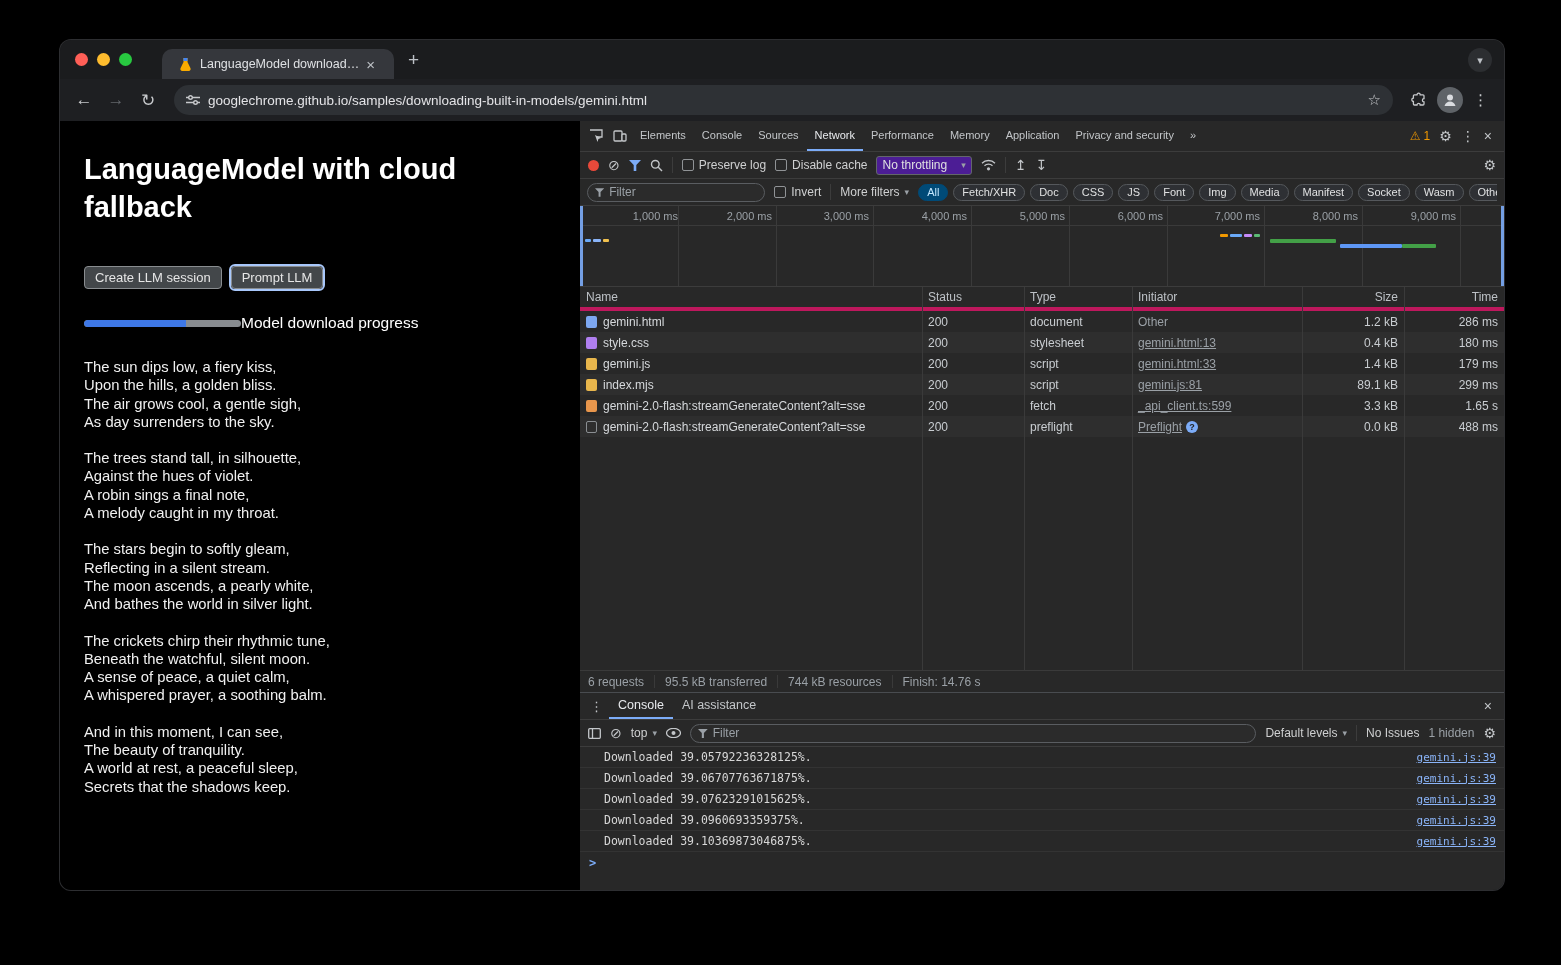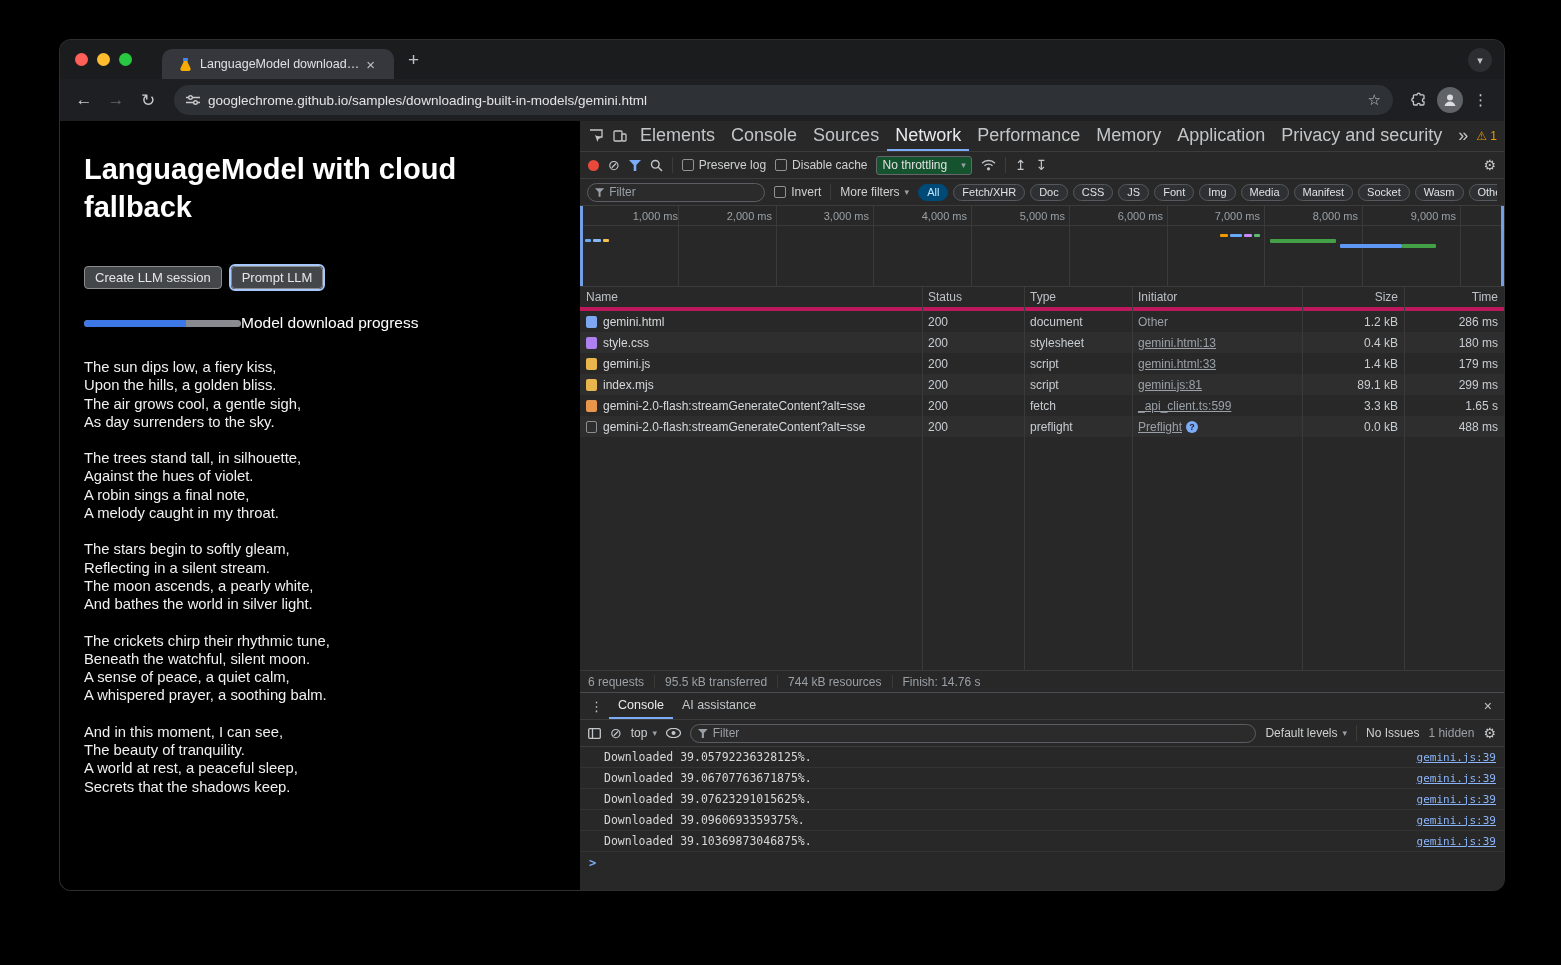--- a/index.html
+++ b/index.html
@@ -51,34 +51,34 @@
   .pbar .fill { height:100%; background:#3e78e7; border-radius:4px 0 0 4px; }
   .plabel { font-size:15.5px; color:#fff; }
   .poem { margin-top:26px; font-size:14.8px; line-height:18.3px; color:#f0f0f0; }
   .stanza { margin-bottom:18px; }
 
   
   .devtools { flex:1; background:#282828; border-left:1px solid #000; display:flex; flex-direction:column;
     min-width:0; color:#cdcdcd; font-size:12px; }
   .dt-tabs { height:31px; display:flex; align-items:center; border-bottom:1px solid #3c3c3c; padding:0 4px; flex:0 0 auto; }
   .dticon { width:24px; height:24px; display:flex; align-items:center; justify-content:center; cursor:pointer; flex:0 0 auto; }
-  .dttab { padding:0 8px; height:100%; display:flex; align-items:center; color:#c3c6c9; font-size:18px;
+  .dttab { padding:0 8px; height:100%; display:flex; align-items:center; color:#c3c6c9; font-size:11px;
     cursor:pointer; white-space:nowrap; border-bottom:2px solid transparent; }
   .dttab.sel { color:#e8eaed; border-bottom:2px solid #7cacf8; }
   .dt-right { margin-left:auto; display:flex; align-items:center; gap:9px; padding-right:8px; }
   .warn { color:#f29900; font-size:12px; display:flex; gap:3px; align-items:center; cursor:pointer; }
   .ico { color:#c3c6c9; cursor:pointer; font-size:14px; line-height:1; }
 
   .net-toolbar { height:27px; display:flex; align-items:center; gap:9px; padding:0 8px; border-bottom:1px solid #3c3c3c; flex:0 0 auto; }
   .rec { width:11px; height:11px; border-radius:50%; background:#e8493a; cursor:pointer; flex:0 0 auto; }
   .vdiv { width:1px; height:16px; background:#3c3c3c; flex:0 0 auto; }
   .cb { display:flex; align-items:center; gap:5px; cursor:pointer; color:#cfd0d1; white-space:nowrap; }
   .cbox { width:12px; height:12px; border:1.3px solid #909396; border-radius:2px; background:transparent; flex:0 0 auto; }
   .select { height:19px; border:1px solid #63666a; border-radius:3px; display:flex; align-items:center;
-    padding:0 5px; gap:14px; color:#dfe0e1; cursor:pointer; white-space:nowrap; background:#14532d; }
+    padding:0 5px; gap:14px; color:#dfe0e1; cursor:pointer; white-space:nowrap; background:#4c1d95; }
   .caret { font-size:9px; color:#9aa0a6; }
   .mright { margin-left:auto; }
 
   .filter-row { height:27px; display:flex; align-items:center; gap:9px; padding:0 7px; border-bottom:1px solid #3c3c3c; flex:0 0 auto; }
   .fbox { height:19px; border:1px solid #5a5d61; background:#2b2b2b; border-radius:10px; display:flex;
     align-items:center; padding:0 7px; gap:5px; }
   .fbox.net { width:183px; }
   .fbox input { background:transparent; border:none; outline:none; color:#cdcdcd; font-size:12px; width:100%;
     font-family:"Liberation Sans",sans-serif; }
   .fbox input::placeholder { color:#9aa0a6; }

